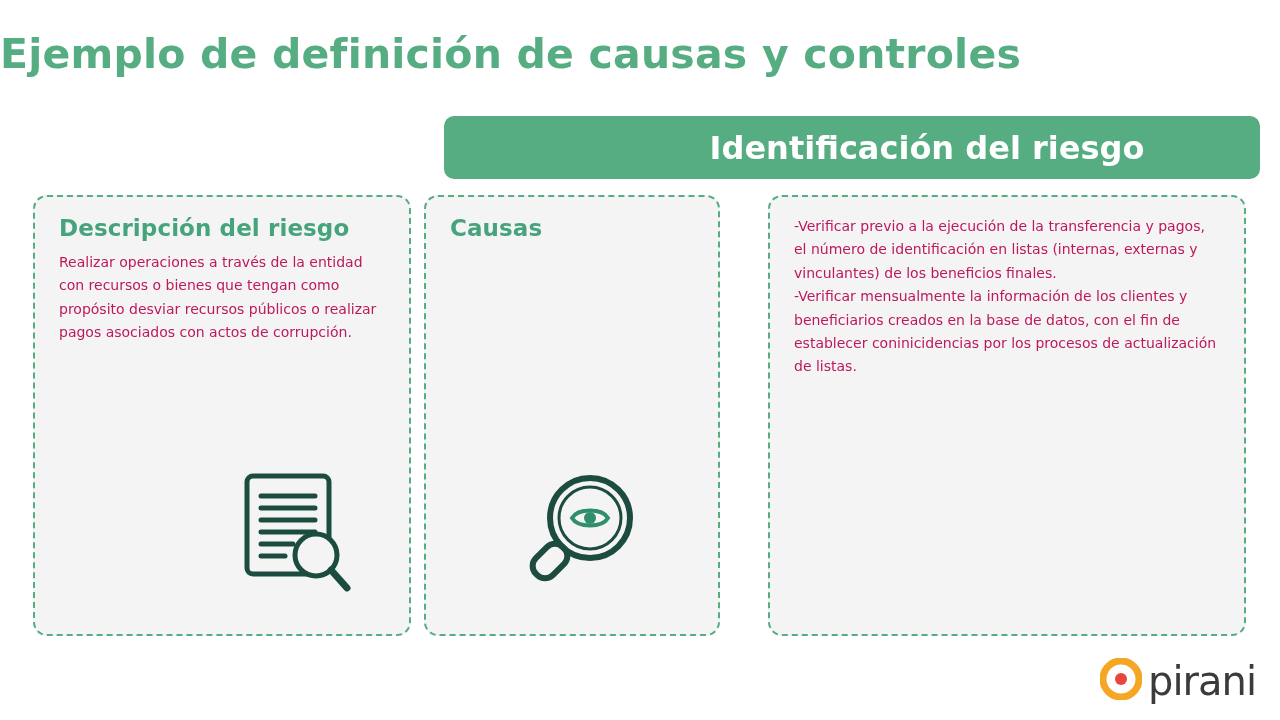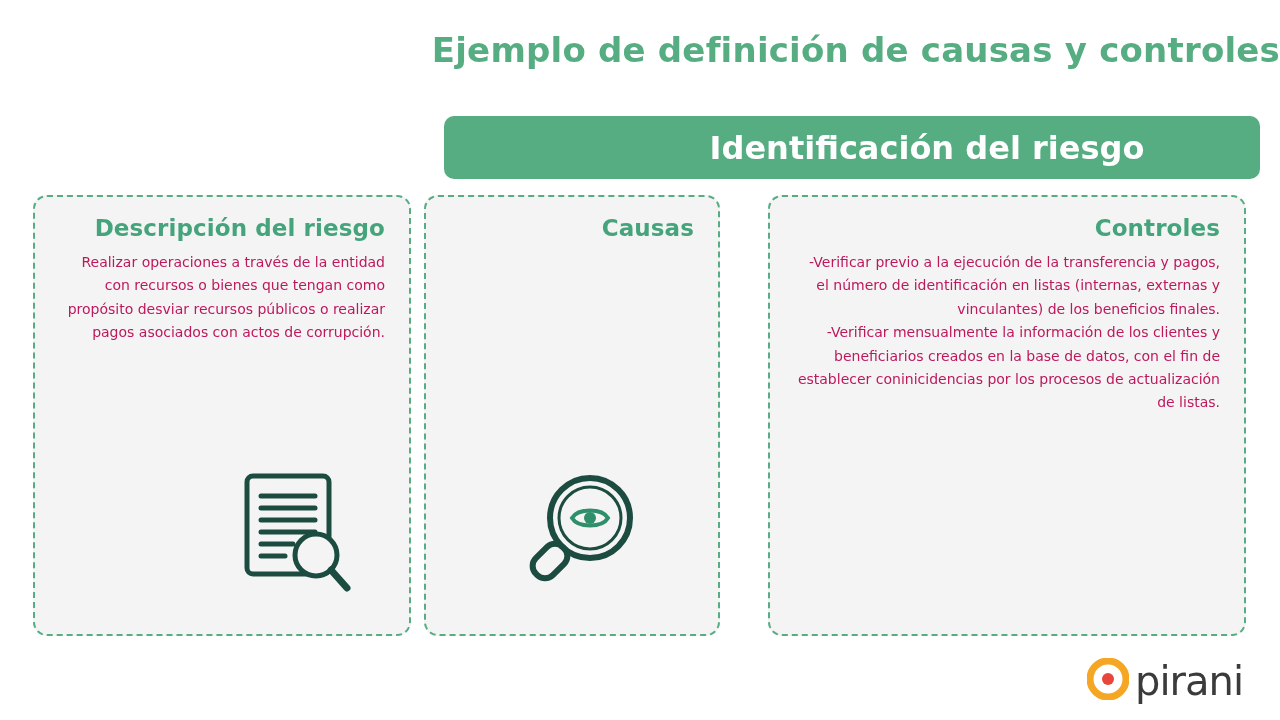--- a/index.html
+++ b/index.html
@@ -14,22 +14,22 @@
     position: relative;
     width: 1280px;
     height: 720px;
     background: #ffffff;
   }
   .title {
     position: absolute;
     top: 30px;
     left: 0;
     width: 1280px;
-    text-align: right;
-    font-size: 34px;
+    text-align: left;
+    font-size: 41px;
     font-weight: bold;
     color: #56ad82;
     letter-spacing: 0.2px;
   }
   .banner {
     position: absolute;
     left: 444px;
     top: 116px;
     width: 816px;
     height: 63px;
@@ -42,21 +42,20 @@
     align-items: center;
     justify-content: center;
     padding-left: 150px;
   }
   .card {
     position: absolute;
     background: #f4f4f4;
     border: 2px dashed #56ad82;
     border-radius: 14px;
     padding: 18px 24px 14px 24px;
-    text-align: right;
   }
   .card-1 { left: 33px;  top: 195px; width: 378px; height: 441px; }
   .card-2 { left: 424px; top: 195px; width: 296px; height: 441px; }
   .card-3 { left: 768px; top: 195px; width: 478px; height: 441px; }
   .card-title {
     color: #46a47c;
     font-size: 23px;
     font-weight: bold;
     margin-bottom: 10px;
     letter-spacing: 0.1px;
@@ -67,21 +66,21 @@
     line-height: 1.67;
   }
   .icon-wrap {
     position: absolute;
     display: block;
   }
   .icon-1 { left: 233px; top: 470px; }
   .icon-2 { left: 520px; top: 470px; }
   .logo {
     position: absolute;
-    right: 37px;
+    right: 24px;
     bottom: 16px;
     display: flex;
     align-items: center;
     gap: 6px;
   }
   .logo-text {
     font-size: 40px;
     color: #3b3b3b;
     font-weight: 500;
     letter-spacing: -1px;
@@ -126,21 +125,20 @@
     <svg width="128" height="130" viewBox="0 0 128 130" fill="none">
       <circle cx="70" cy="48" r="40" stroke="#1c4b40" stroke-width="6"></circle>
       <circle cx="70" cy="48" r="31" stroke="#1c4b40" stroke-width="3"></circle>
       <path d="M52 48c6-10 30-10 36 0-6 10-30 10-36 0z" stroke="#2f8f6b" stroke-width="4" fill="none"></path>
       <circle cx="70" cy="48" r="6" fill="#2f8f6b"></circle>
       <rect x="18" y="72" width="24" height="38" rx="11" transform="rotate(45 30 91)" stroke="#1c4b40" stroke-width="6" fill="none"></rect>
     </svg>
   </span>
 
   <div class="card card-3">
-    <div class="card-title">Controles</div>
     <div class="card-body" style="white-space: pre-line;">-Verificar previo a la ejecución de la transferencia y pagos, el número de identificación en listas (internas, externas y vinculantes) de los beneficios finales.
 -Verificar mensualmente la información de los clientes y beneficiarios creados en la base de datos, con el fin de establecer coninicidencias por los procesos de actualización de listas.</div>
   </div>
 
   <div class="logo">
     <span>
       <svg width="42" height="42" viewBox="0 0 42 42">
         <circle cx="21" cy="21" r="18" fill="none" stroke="#f5a623" stroke-width="7"></circle>
         <circle cx="21" cy="21" r="6" fill="#e8453c"></circle>
       </svg>

